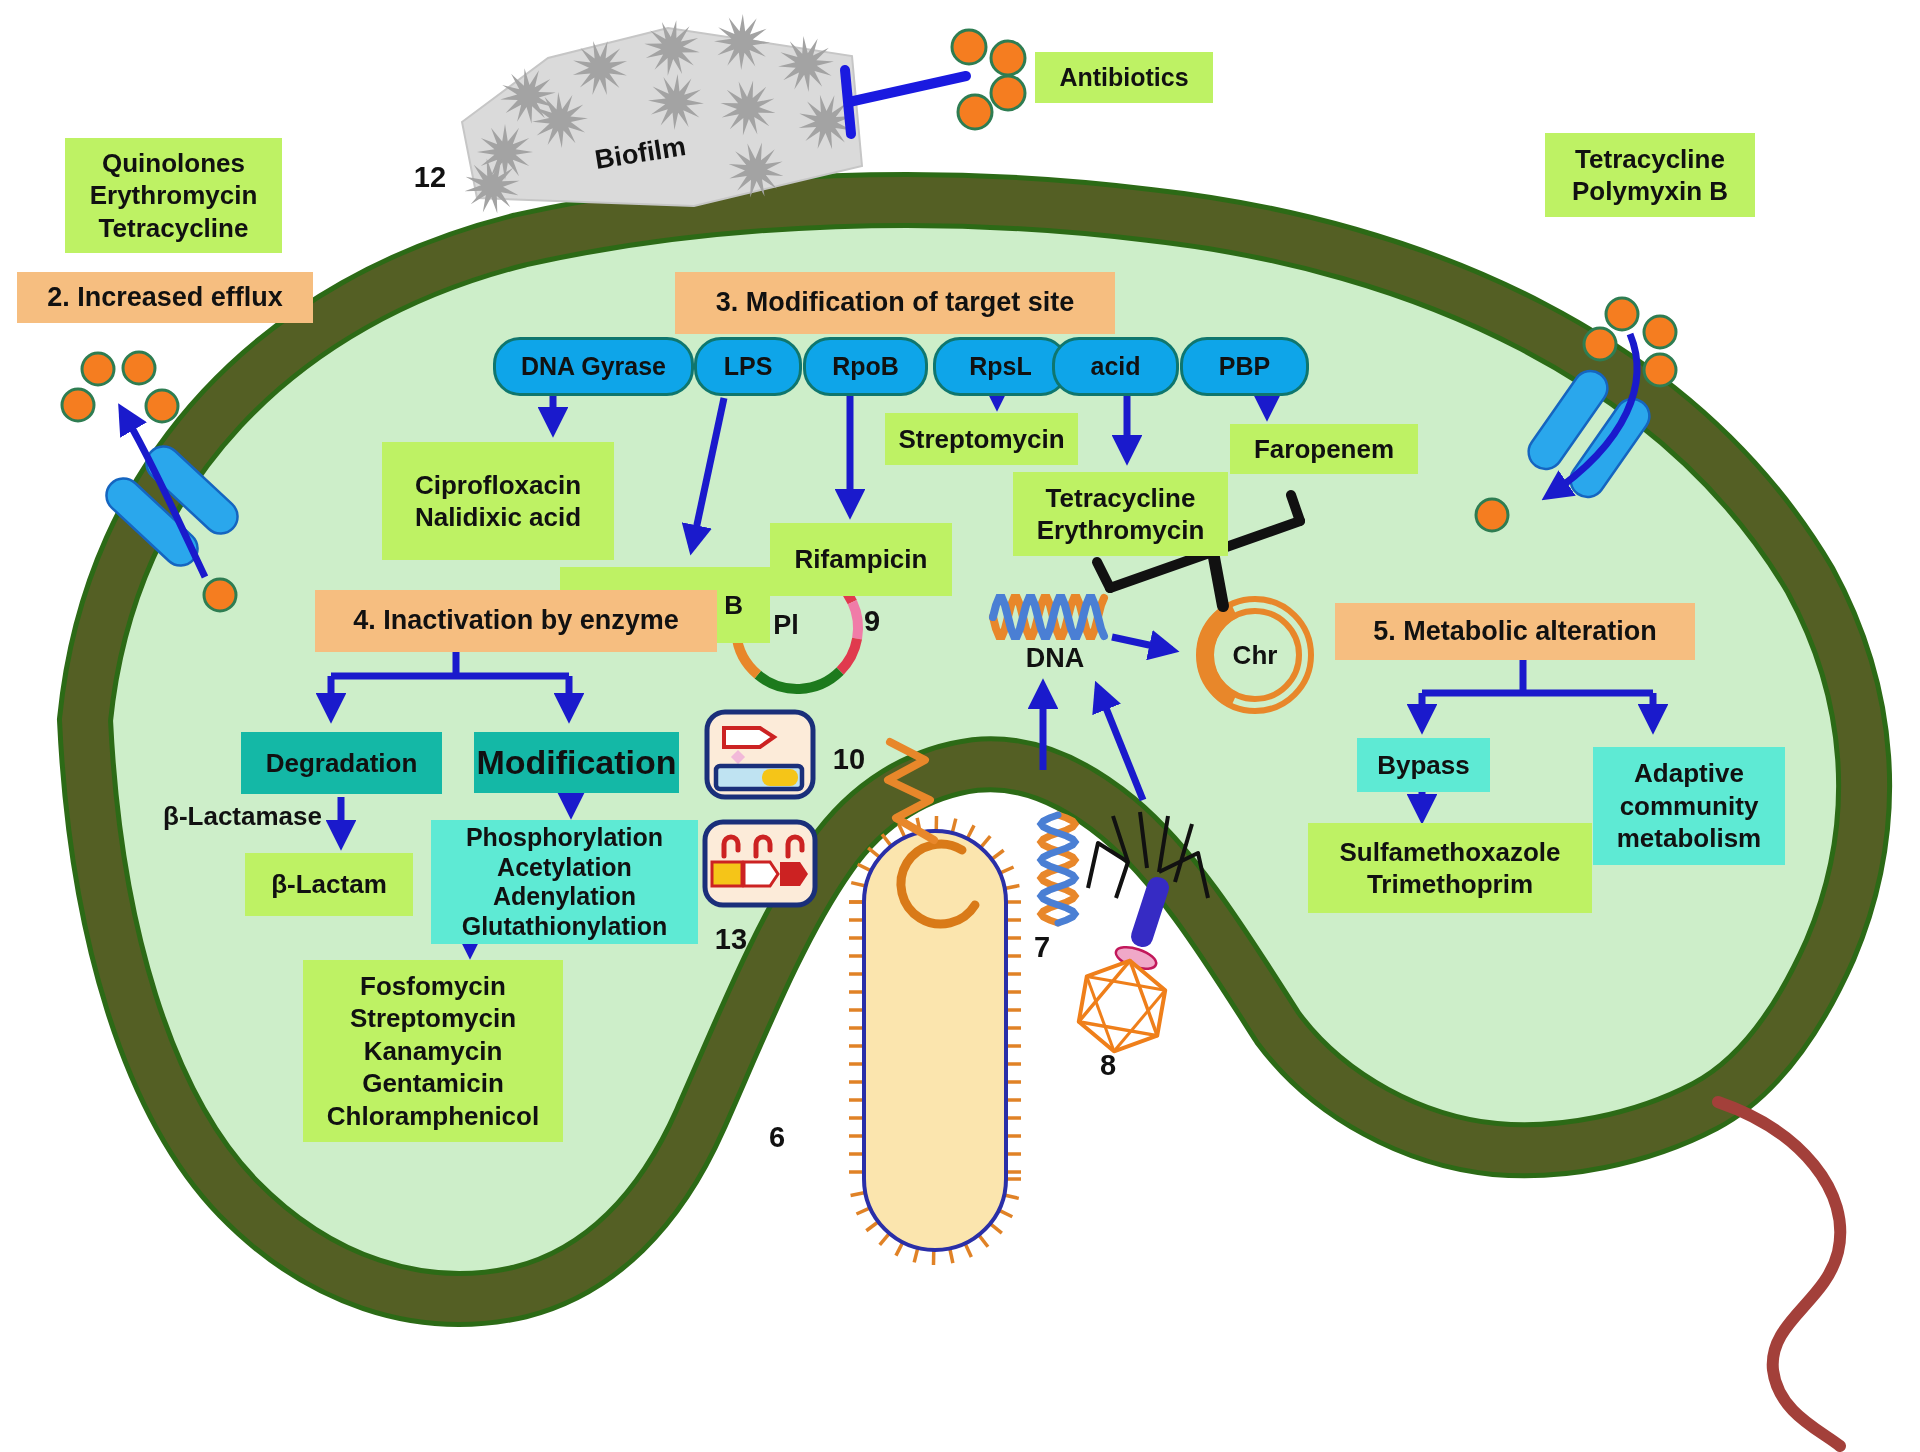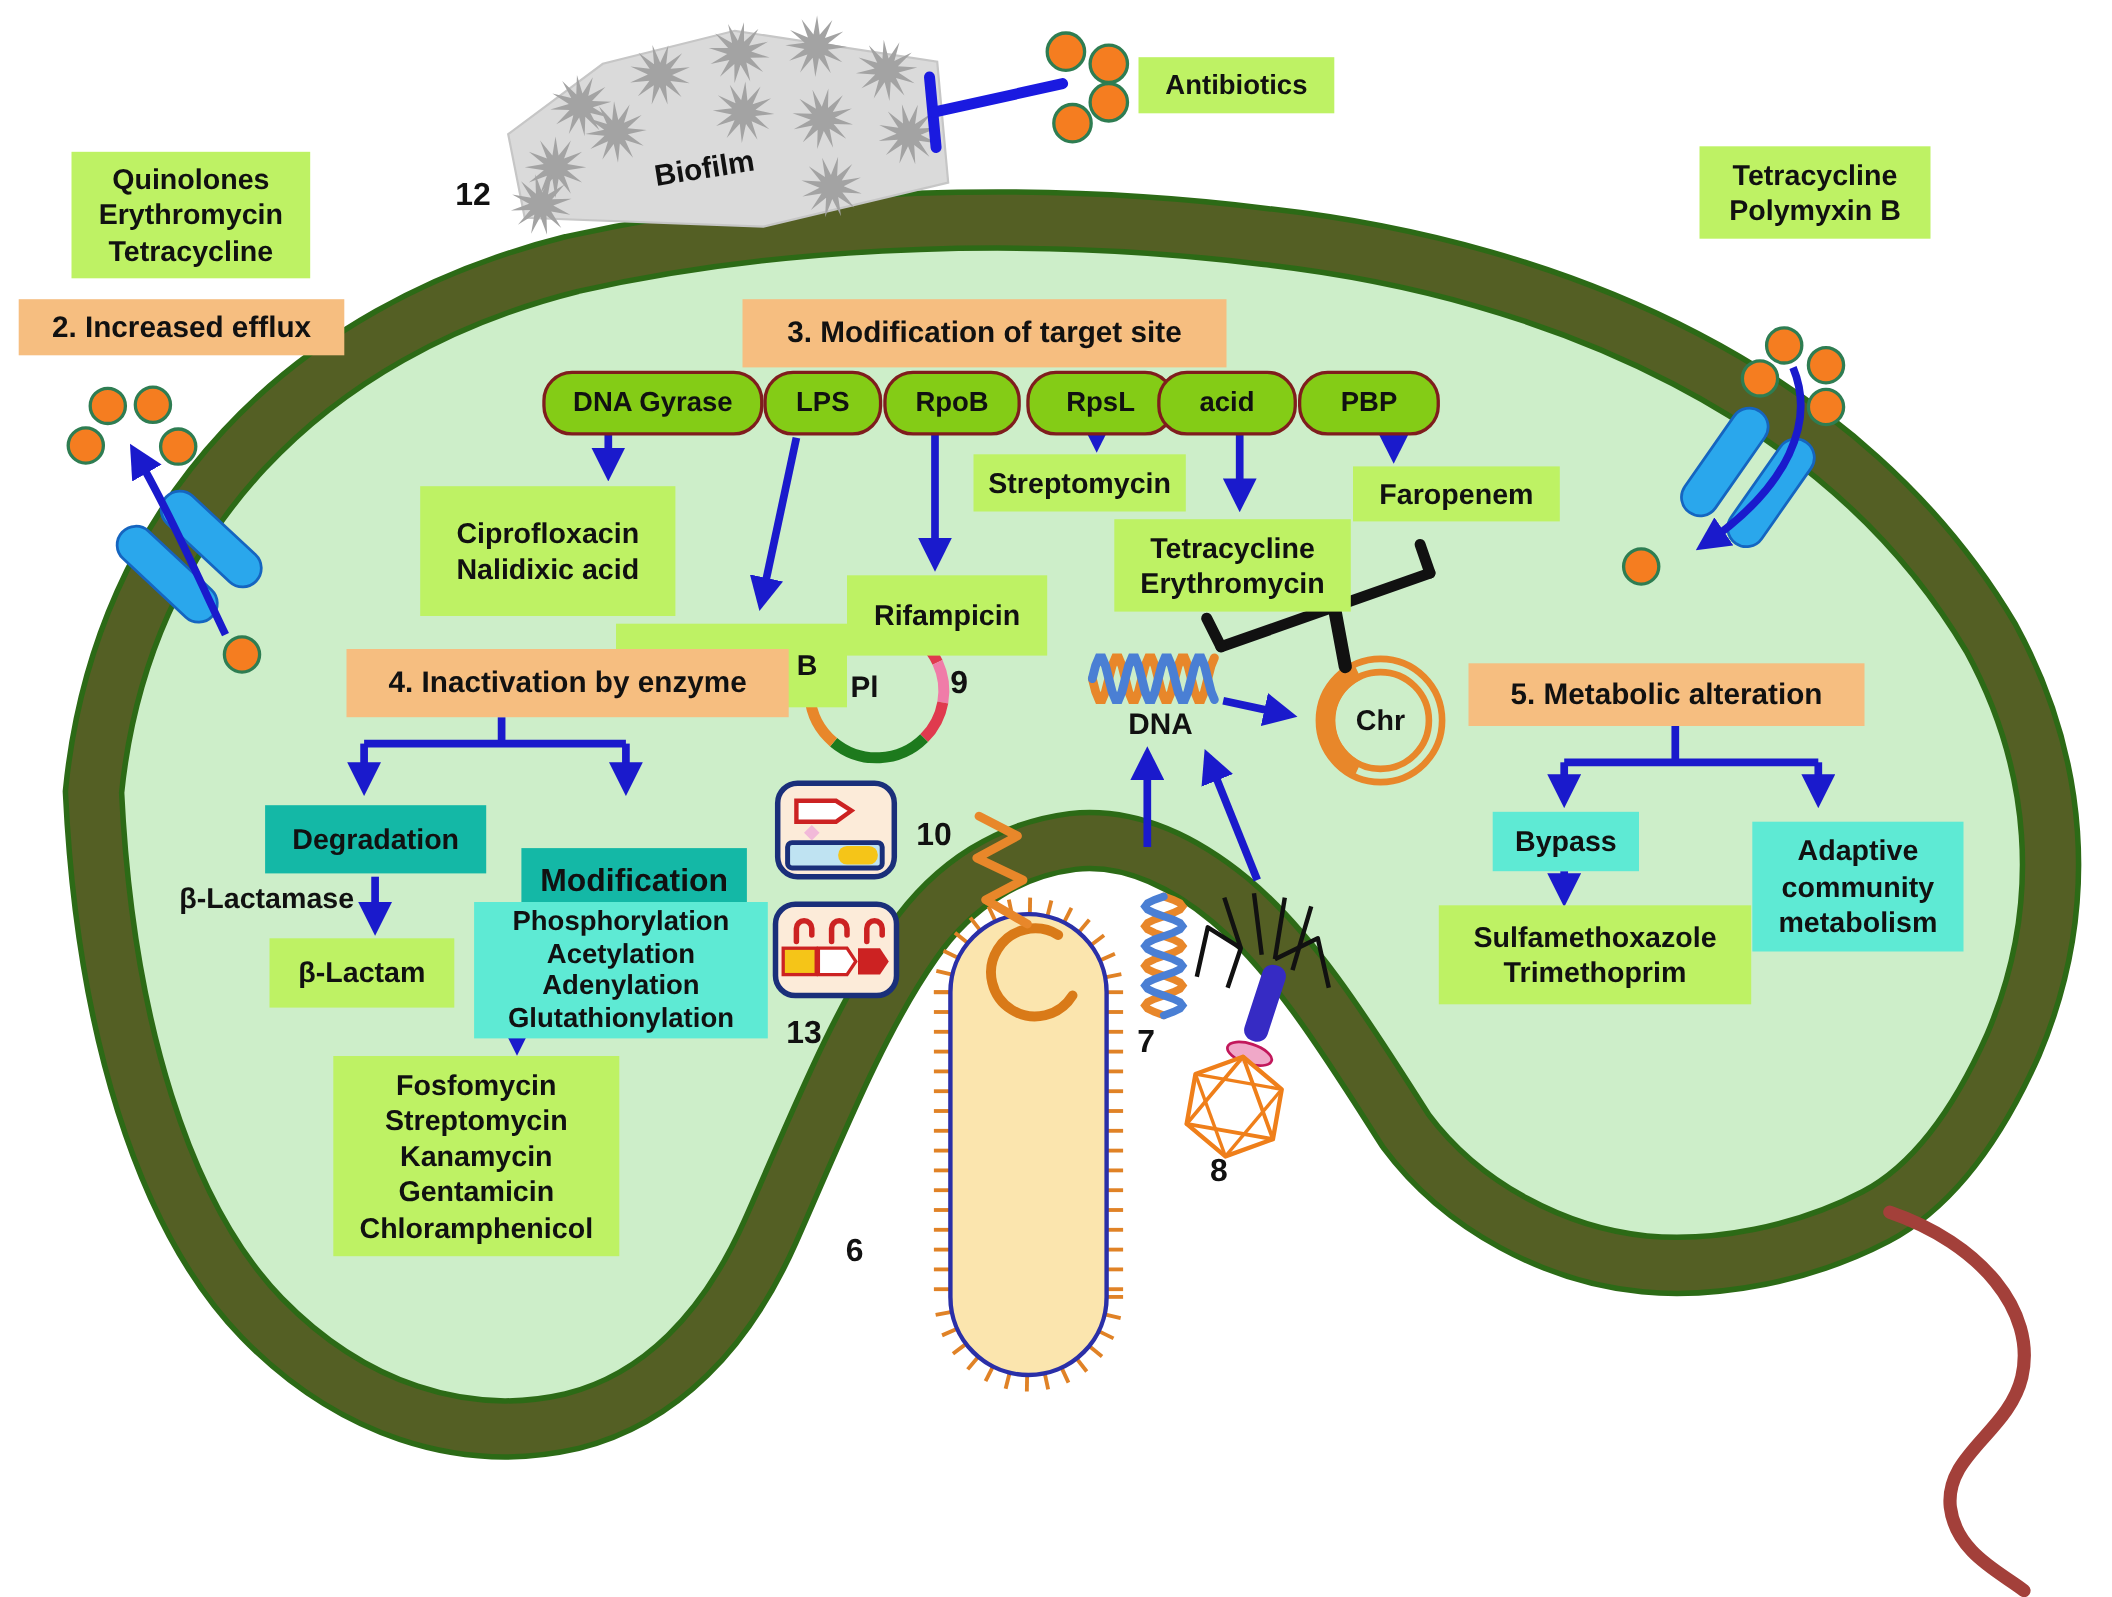--- a/index.html
+++ b/index.html
@@ -6,21 +6,21 @@
   #stage{position:relative;width:1920px;height:1452px;overflow:hidden;
          font-family:"Liberation Sans",sans-serif;font-weight:700;color:#111;}
   #underlay{position:absolute;left:0;top:0;}
   .lbl{position:absolute;display:flex;align-items:center;justify-content:center;
        text-align:center;white-space:pre-line;line-height:1.25;}
   .pink{background:#bef264;}
   .orangebox{background:#f6be80;}
   .cream{background:#5eead4;}
   .graybox{background:#14b8a6;}
   .pill{position:absolute;display:flex;align-items:center;justify-content:center;
-        background:#84cc16;border:3px solid #7f1d1d;border-radius:27px;
+        background:#0ea5e9;border:3px solid #0f766e;border-radius:27px;
         font-size:25px;}
   .num{font-size:29px;}
 </style>
 </head>
 <body>
 
 <div id="stage">
 
 <svg id="underlay" width="1920" height="1452" viewBox="0 0 1920 1452">
   <defs>
@@ -318,21 +318,21 @@
 Nalidixic acid</div>
 <div class="lbl pink" style="left:560px;top:567px;width:210px;height:76px;font-size:26px">Polymyxin B</div>
 <div class="lbl pink" style="left:770px;top:523px;width:182px;height:73px;font-size:26px">Rifampicin</div>
 <div class="lbl pink" style="left:885px;top:413px;width:193px;height:52px;font-size:26px">Streptomycin</div>
 <div class="lbl pink" style="left:1013px;top:472px;width:215px;height:84px;font-size:26px">Tetracycline
 Erythromycin</div>
 <div class="lbl pink" style="left:1230px;top:424px;width:188px;height:50px;font-size:26px">Faropenem</div>
 
 <div class="lbl orangebox" style="left:315px;top:590px;width:402px;height:62px;font-size:27px">4. Inactivation by enzyme</div>
 <div class="lbl graybox" style="left:241px;top:732px;width:201px;height:62px;font-size:26px">Degradation</div>
-<div class="lbl graybox" style="left:474px;top:771px;width:205px;height:61px;font-size:29px">Modification</div>
+<div class="lbl graybox" style="left:474px;top:732px;width:205px;height:61px;font-size:34px">Modification</div>
 <div class="lbl" style="left:155px;top:798px;width:175px;height:36px;font-size:26px">β-Lactamase</div>
 <div class="lbl pink" style="left:245px;top:853px;width:168px;height:63px;font-size:26px">β-Lactam</div>
 <div class="lbl cream" style="left:431px;top:820px;width:267px;height:124px;font-size:25px;line-height:1.18">Phosphorylation
 Acetylation
 Adenylation
 Glutathionylation</div>
 <div class="lbl pink" style="left:303px;top:960px;width:260px;height:182px;font-size:26px">Fosfomycin
 Streptomycin
 Kanamycin
 Gentamicin

